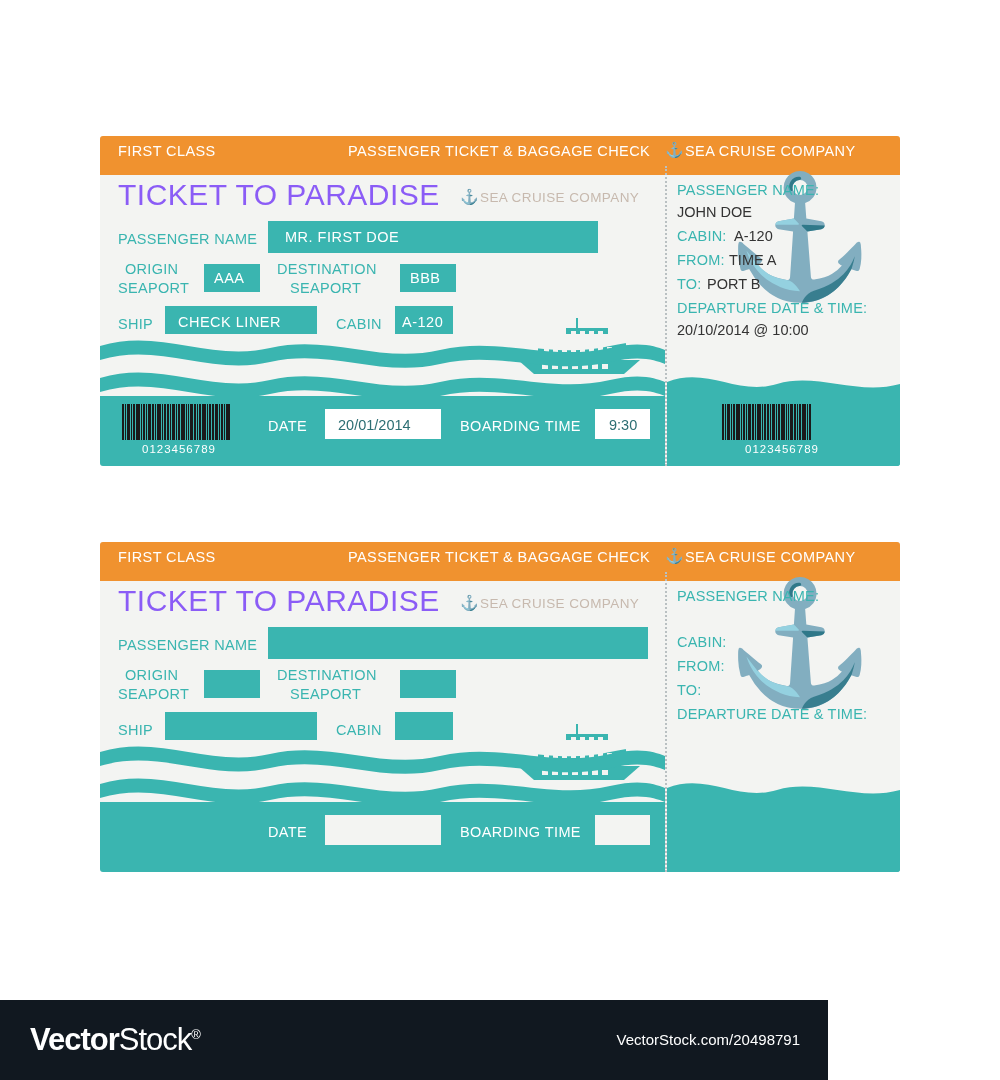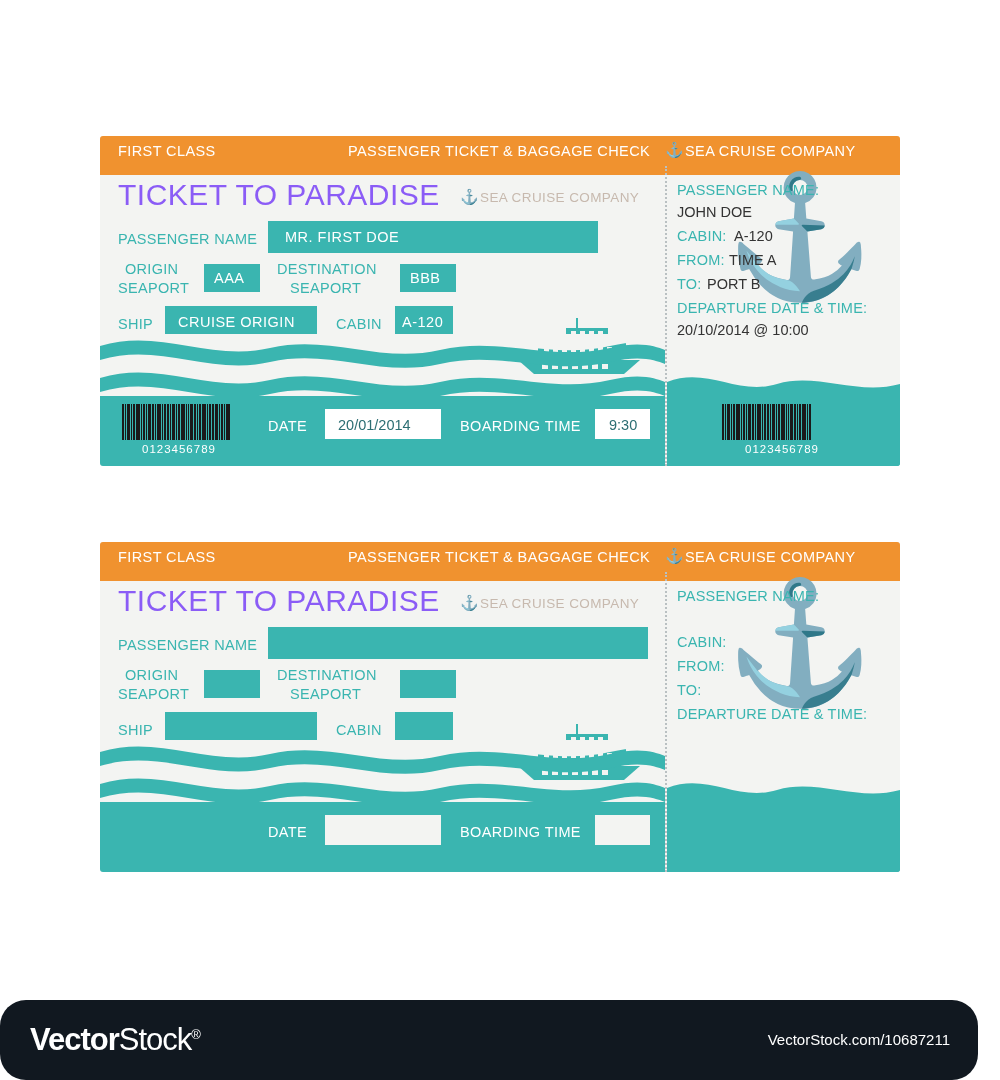--- a/index.html
+++ b/index.html
@@ -92,21 +92,21 @@
     position:absolute;left:58px;top:10px;width:120px;height:140px;
     color:#e6e8e6;font-size:120px;line-height:120px;user-select:none;
   }
   .stub-anchor.light{color:#e4e6e4;}
 
   
   .ship{position:absolute;}
 
   
   .footer{
-    position:absolute;left:0;top:1000px;width:978px;height:80px;background:#111820;border-radius:26px;
+    position:absolute;left:0;top:1000px;width:828px;height:80px;background:#111820;
   }
   .vs-logo{
     position:absolute;left:30px;top:22px;color:#ffffff;
     font-size:31px;font-weight:bold;letter-spacing:-1px;
   }
   .vs-logo .light{font-weight:normal;}
   .vs-reg{font-size:13px;vertical-align:super;font-weight:normal;}
   .vs-right{
     position:absolute;right:28px;top:31px;color:#ffffff;font-size:15px;
   }
@@ -139,21 +139,21 @@
       <div class="fld" style="left:104px;top:98px;width:56px;height:28px;"></div>
       <div class="fldtext" style="left:114px;top:104px;color:#ffffff;">AAA</div>
 
       <div class="lbl" style="left:177px;top:95px;">DESTINATION</div>
       <div class="lbl" style="left:190px;top:114px;">SEAPORT</div>
       <div class="fld" style="left:300px;top:98px;width:56px;height:28px;"></div>
       <div class="fldtext" style="left:310px;top:104px;color:#ffffff;">BBB</div>
 
       <div class="lbl" style="left:18px;top:150px;">SHIP</div>
       <div class="fld" style="left:65px;top:140px;width:152px;height:32px;"></div>
-      <div class="fldtext" style="left:78px;top:148px;color:#ffffff;">CRUISE ORIGIN</div>
+      <div class="fldtext" style="left:78px;top:148px;color:#ffffff;">CHECK LINER</div>
 
       <div class="lbl" style="left:236px;top:150px;">CABIN</div>
       <div class="fld" style="left:295px;top:140px;width:58px;height:32px;"></div>
       <div class="fldtext" style="left:302px;top:148px;color:#ffffff;">A-120</div>
 
       <svg class="ship" style="left:408px;top:150px;" width="140" height="62" viewBox="0 0 140 62">
         <rect x="68" y="2" width="2" height="10" fill="#3ab5b0"></rect>
         <rect x="58" y="12" width="42" height="12" fill="#3ab5b0"></rect>
         <rect x="30" y="26" width="88" height="16" fill="#3ab5b0"></rect>
         <path d="M10 44 L132 44 L116 58 L26 58 Z" fill="#3ab5b0"></path>
@@ -392,14 +392,14 @@
       <path d="M0 16 C 40 0, 70 30, 110 18 C 150 6, 190 30, 233 18 L233 0 L0 0 Z" fill="#f3f4f2"></path>
       <path d="M0 18 C 40 2, 70 32, 110 20 C 150 8, 190 32, 233 20 L233 102 L0 102 Z" fill="#3ab5b0"></path>
     </svg>
 
     <div class="footband-right"></div>
   </div>
 </div>
 
 <div class="footer">
   <div class="vs-logo"><span>Vector</span><span class="light">Stock</span><span class="vs-reg">®</span></div>
-  <div class="vs-right">VectorStock.com/10687211</div>
+  <div class="vs-right">VectorStock.com/20498791</div>
 </div>
 
 </body></html>

